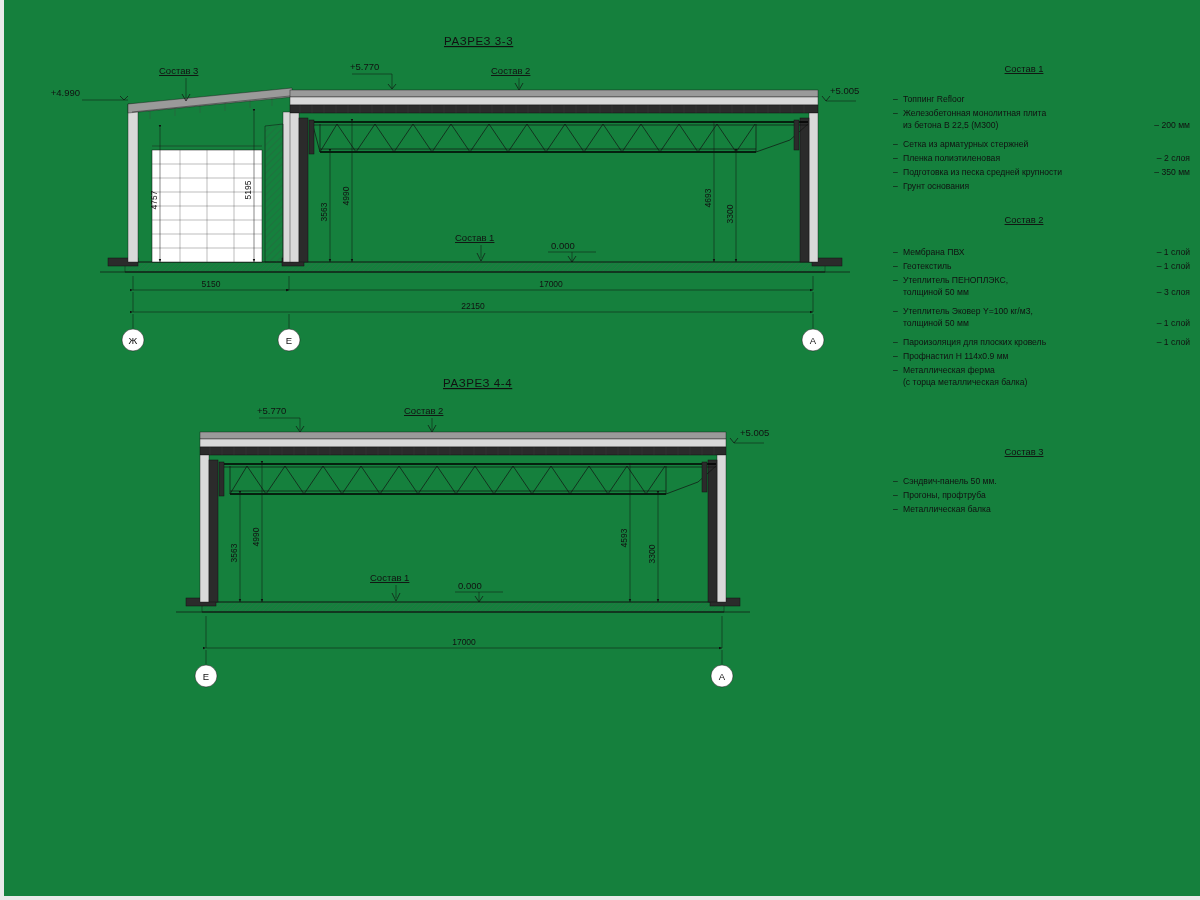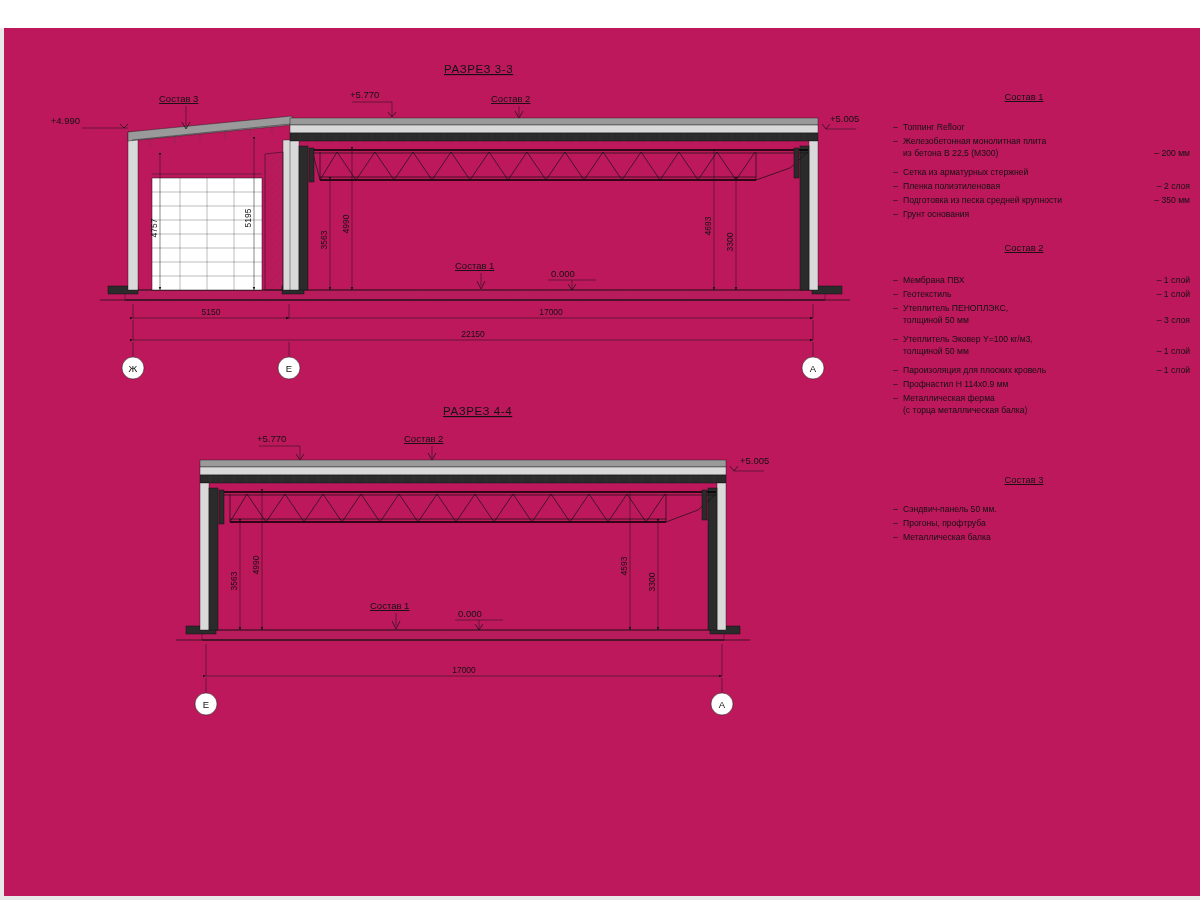--- a/index.html
+++ b/index.html
@@ -7,22 +7,21 @@
   body {
     width:1200px; height:900px;
     background:#ffffff;
     font-family:"Liberation Sans", sans-serif;
     color:#111;
     overflow:hidden;
     position:relative;
   }
   #sheet {
     position:absolute; inset:0;
-    background:#be185d;
-    margin-top:28px;
+    background:#15803d;
   }
   
   .edge-l { position:absolute; left:0; top:0; width:4px; height:900px; background:#e9e9e9; }
   .edge-b { position:absolute; left:0; bottom:0; width:1200px; height:4px; background:#e9e9e9; }
 
   svg { position:absolute; left:0; top:0; }
 
   text {
     font-family:"Liberation Sans", sans-serif;
     fill:#111;

